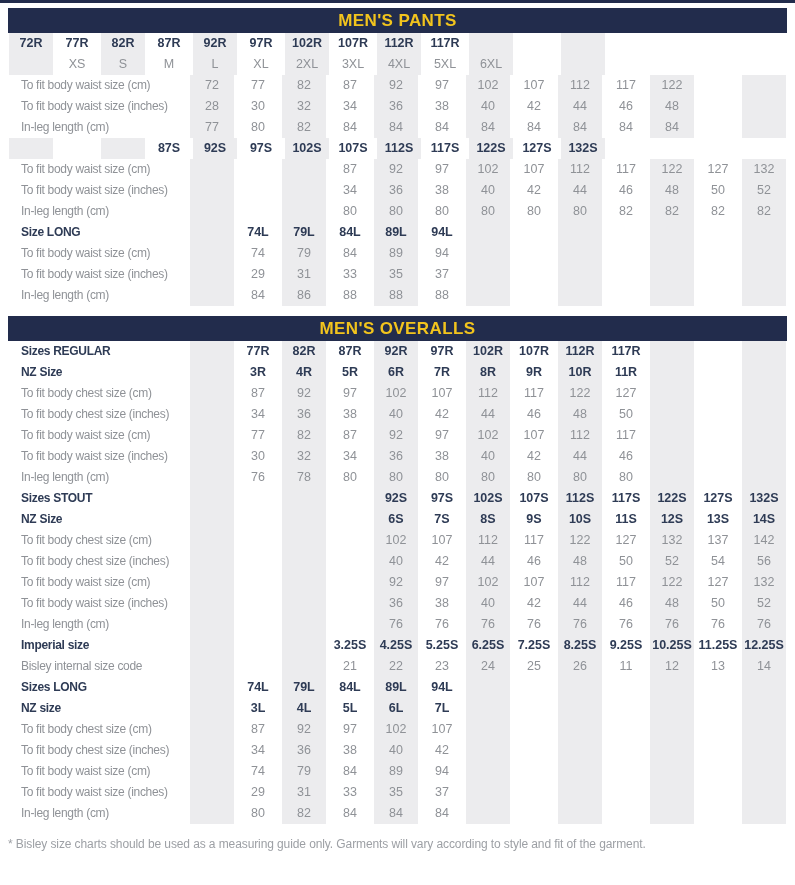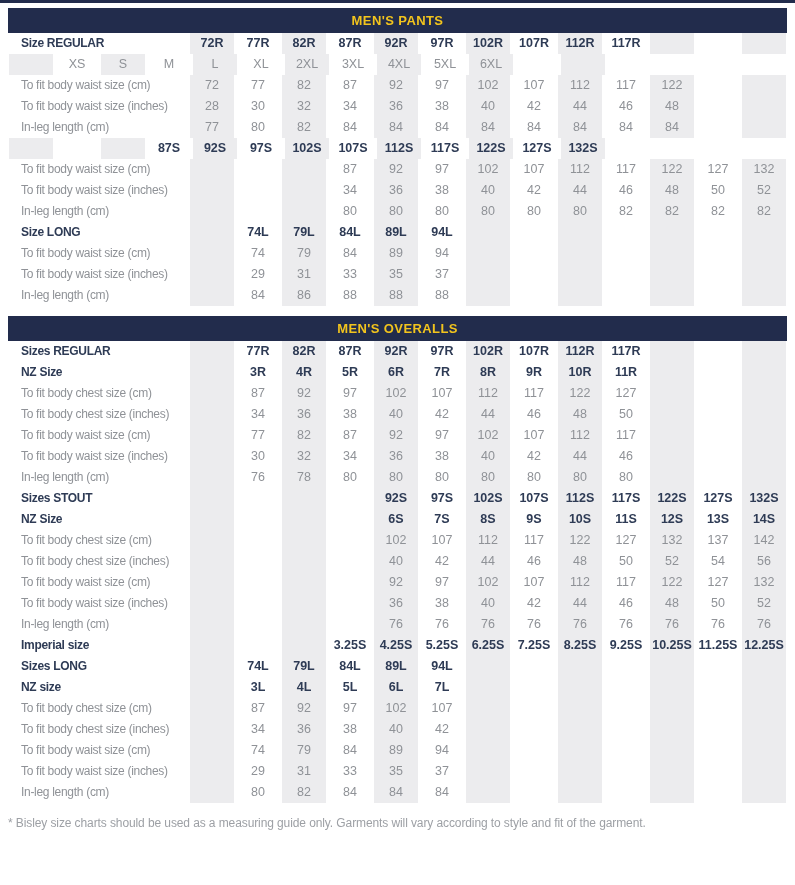--- a/index.html
+++ b/index.html
@@ -16,21 +16,21 @@
     width:795px;height:885px;background:#ffffff;
     font-family:"Liberation Sans",sans-serif;
     overflow:hidden;
   }
   .top-rule{height:3px;width:795px;background:var(--header-bg);}
   .size-table{margin:5px 8px 0 8px;width:779px;}
   .size-table.second{margin-top:10px;}
   .table-header{
     height:25px;line-height:25px;background:var(--header-bg);
     color:var(--header-text);text-align:center;
-    font-weight:bold;font-size:13px;letter-spacing:0.4px;
+    font-weight:bold;font-size:17px;letter-spacing:0.4px;
   }
   .table-body{width:100%;}
   .row{display:flex;height:21px;line-height:21px;font-size:12.5px;color:var(--body-text);}
   .row.bold{font-weight:bold;color:var(--bold-text);}
   .row-label{
     width:181px;padding-left:13px;white-space:nowrap;
     font-size:12px;letter-spacing:-0.3px;overflow:hidden;
   }
   .cell{width:46px;text-align:center;font-size:12.5px;}
   .cell.stripe{
@@ -46,21 +46,20 @@
 <body>
 
 <div class="top-rule"></div>
 
 <div class="page">
 
   <section class="size-table">
     <div class="table-header">MEN'S PANTS</div>
     <div class="table-body">
         <div class="row bold">
-          <div class="row-label">Size REGULAR</div>
           <div class="cell stripe">72R</div>
           <div class="cell">77R</div>
           <div class="cell stripe">82R</div>
           <div class="cell">87R</div>
           <div class="cell stripe">92R</div>
           <div class="cell">97R</div>
           <div class="cell stripe">102R</div>
           <div class="cell">107R</div>
           <div class="cell stripe">112R</div>
           <div class="cell">117R</div>
@@ -497,20 +496,36 @@
           <div class="cell stripe">4.25S</div>
           <div class="cell">5.25S</div>
           <div class="cell stripe">6.25S</div>
           <div class="cell">7.25S</div>
           <div class="cell stripe">8.25S</div>
           <div class="cell">9.25S</div>
           <div class="cell stripe">10.25S</div>
           <div class="cell">11.25S</div>
           <div class="cell stripe">12.25S</div>
         </div>
+        <div class="row">
+          <div class="row-label">Bisley internal size code</div>
+          <div class="cell stripe"></div>
+          <div class="cell"></div>
+          <div class="cell stripe"></div>
+          <div class="cell">21</div>
+          <div class="cell stripe">22</div>
+          <div class="cell">23</div>
+          <div class="cell stripe">24</div>
+          <div class="cell">25</div>
+          <div class="cell stripe">26</div>
+          <div class="cell">11</div>
+          <div class="cell stripe">12</div>
+          <div class="cell">13</div>
+          <div class="cell stripe">14</div>
+        </div>
         <div class="row bold">
           <div class="row-label">Sizes LONG</div>
           <div class="cell stripe"></div>
           <div class="cell">74L</div>
           <div class="cell stripe">79L</div>
           <div class="cell">84L</div>
           <div class="cell stripe">89L</div>
           <div class="cell">94L</div>
           <div class="cell stripe"></div>
           <div class="cell"></div>

